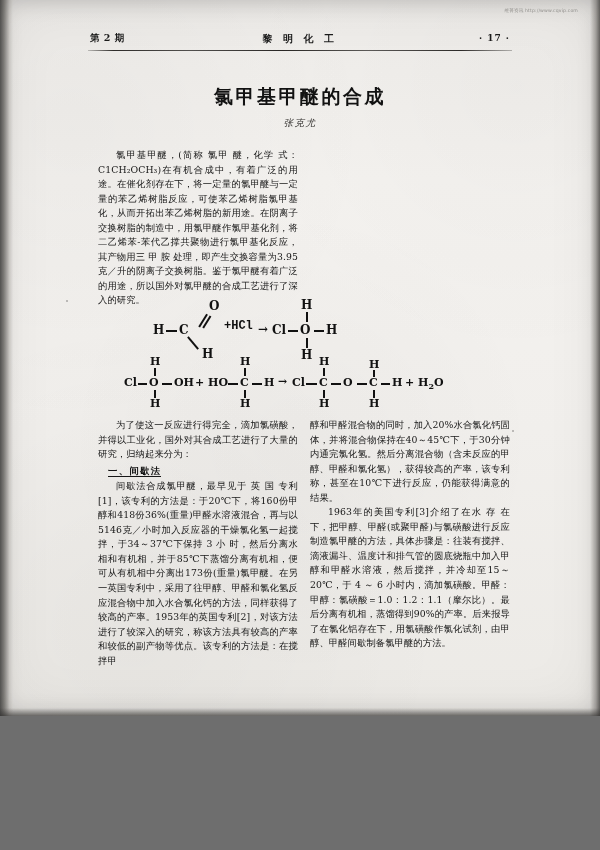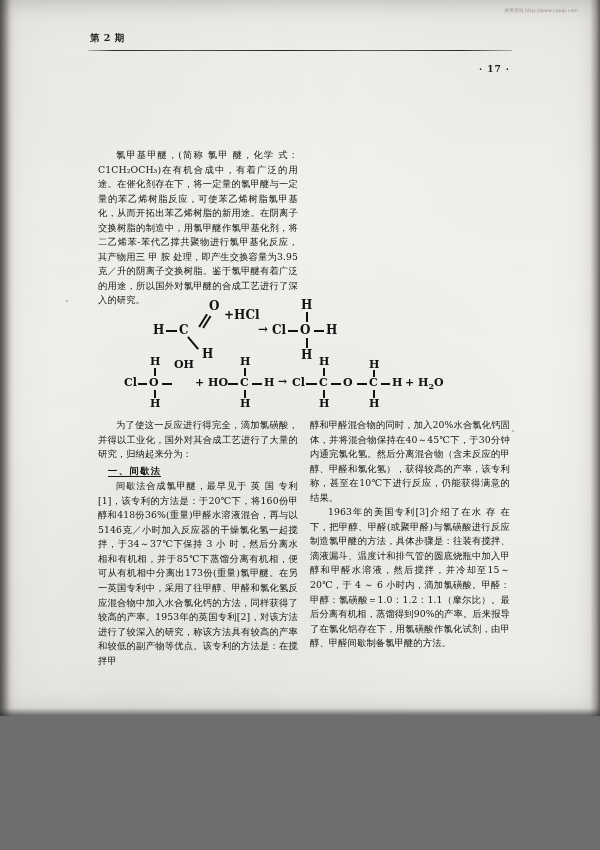--- a/index.html
+++ b/index.html
@@ -91,21 +91,20 @@
     color: #1c1c1c;
     letter-spacing: 3.5px;
   }
   .runhead .pageno {
     position: absolute;
     right: 0; top: 1px;
     font-size: 9px;
     font-weight: bold;
     color: #1c1c1c;
     letter-spacing: 1px;
-    margin-top: 31px;
   }
   .rule {
     position: absolute;
     left: 88px;
     top: 50px;
     width: 424px;
     height: 1.4px;
     background: linear-gradient(90deg,
       rgba(40,38,36,0.25) 0%,
       rgba(30,28,26,0.92) 6%,
@@ -223,65 +222,68 @@
 <div id="page">
 
   <div class="scan-left-edge"></div>
   <div class="scan-right-edge"></div>
   <div class="scan-bottom-edge"></div>
 
   <div class="watermark">维普资讯 http://www.cqvip.com</div>
 
   <div class="runhead">
     <span class="issue">第 2 期</span>
+    <span class="journal">黎 明 化 工</span>
     <span class="pageno">· 17 ·</span>
   </div>
   <div class="rule"></div>
 
+  <div class="title">氯甲基甲醚的合成</div>
+  <div class="author">张克尤</div>
 
   <div class="col col-l top-l">
     <p class="ind">氯甲基甲醚，(简称 氯甲 醚，化学 式：C1CH₂OCH₃)在有机合成中，有着广泛的用途。在催化剂存在下，将一定量的氯甲醚与一定量的苯乙烯树脂反应，可使苯乙烯树脂氯甲基化，从而开拓出苯乙烯树脂的新用途。在阴离子交换树脂的制造中，用氯甲醚作氯甲基化剂，将二乙烯苯-苯代乙撑共聚物进行氯甲基化反应，其产物用三 甲 胺 处理，即产生交换容量为3.95克／升的阴离子交换树脂。鉴于氯甲醚有着广泛的用途，所以国外对氯甲醚的合成工艺进行了深入的研究。</p>
   </div>
 
 
   <div class="chem">
 
     <span class="atom" style="left:111px; top:4px;">O</span>
 
     <div class="bonddiag" style="left:101px; top:30px; width:15px; transform:rotate(-58deg);"></div>
     <div class="bonddiag" style="left:105px; top:31px; width:14px; transform:rotate(-58deg);"></div>
 
     <span class="atom" style="left:55px; top:28px;">H</span>
     <div class="bondh" style="left:68px; top:34px; width:11px;"></div>
     <span class="atom" style="left:81px; top:28px;">C</span>
 
     <div class="bonddiag" style="left:90px; top:40px; width:16px; transform:rotate(50deg);"></div>
     <span class="atom" style="left:104px; top:52px;">H</span>
 
-    <span class="atom" style="left:126px; top:13px;">+HCl</span>
+    <span class="atom" style="left:126px; top:24px;font-family:Liberation Mono, monospace;">+HCl</span>
 
     <span class="arrow" style="left:160px; top:27px;">→</span>
 
     <span class="atom" style="left:174px; top:28px;">Cl</span>
     <div class="bondh" style="left:190px; top:34px; width:10px;"></div>
     <span class="atom" style="left:202px; top:28px;">O</span>
     <div class="bondh" style="left:216px; top:34px; width:10px;"></div>
     <span class="atom" style="left:228px; top:28px;">H</span>
 
     <span class="atom" style="left:203px; top:3px;">H</span>
     <div class="bondv" style="left:208px; top:16px; height:10px;"></div>
 
     <div class="bondv" style="left:208px; top:42px; height:10px;"></div>
     <span class="atom" style="left:203px; top:53px;">H</span>
 
     <span class="atom sm" style="left:26px; top:81px;">Cl</span>
     <div class="bondh" style="left:40px; top:87px; width:9px;"></div>
     <span class="atom sm" style="left:51px; top:81px;">O</span>
     <div class="bondh" style="left:64px; top:87px; width:10px;"></div>
-    <span class="atom sm" style="left:76px; top:63px;">OH</span>
+    <span class="atom sm" style="left:76px; top:81px;">OH</span>
 
     <span class="atom sm" style="left:52px; top:60px;">H</span>
     <div class="bondv" style="left:56px; top:72px; height:8px;"></div>
     <div class="bondv" style="left:56px; top:94px; height:8px;"></div>
     <span class="atom sm" style="left:52px; top:102px;">H</span>
 
     <span class="atom sm" style="left:97px; top:81px;">+</span>
     <span class="atom sm" style="left:110px; top:81px;">HO</span>
     <div class="bondh" style="left:130px; top:87px; width:10px;"></div>
     <span class="atom sm" style="left:142px; top:81px;">C</span>

